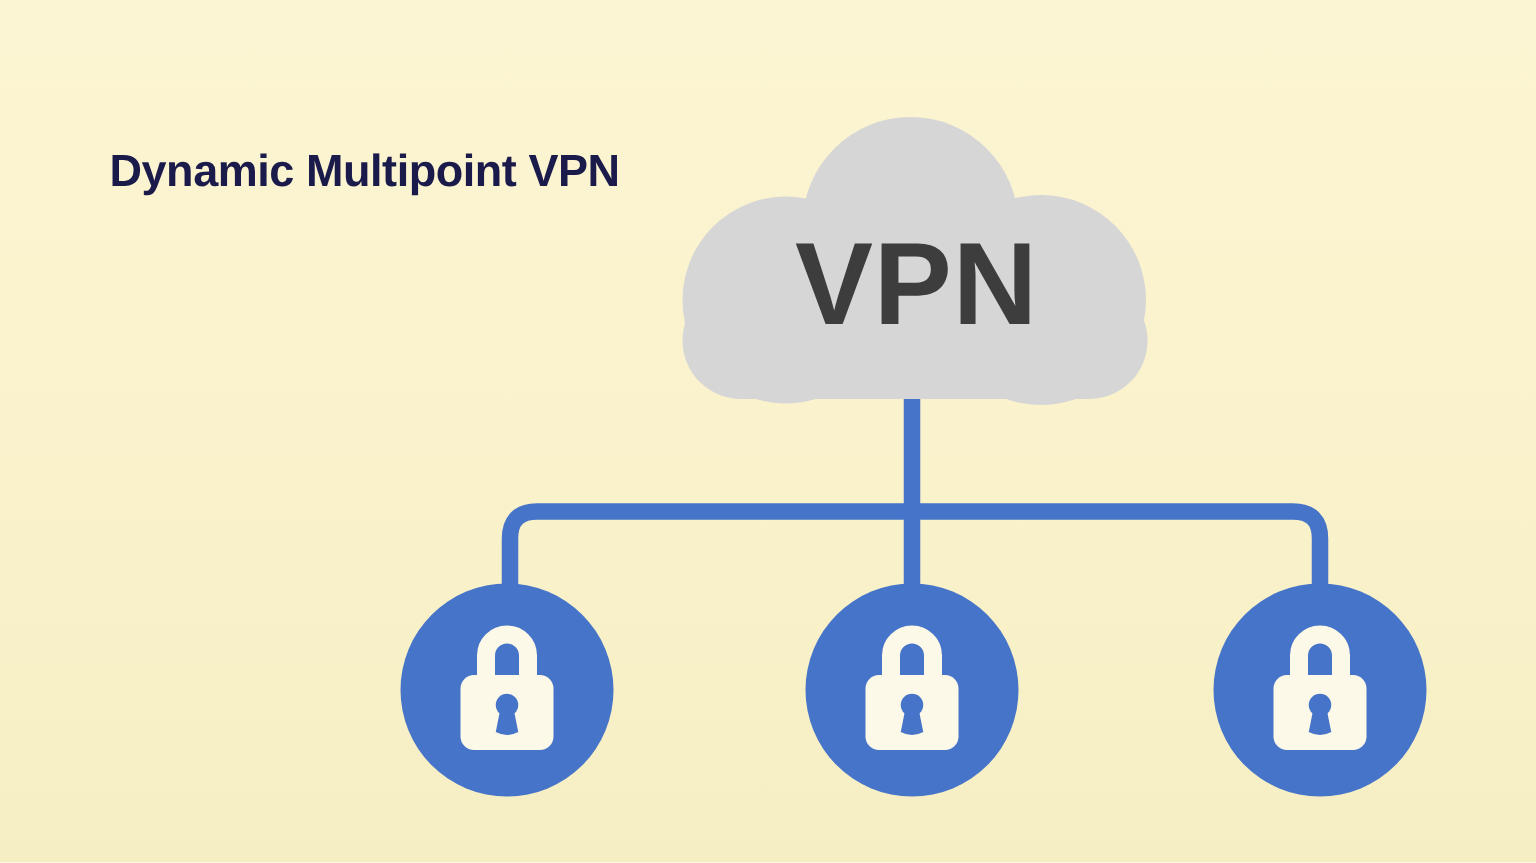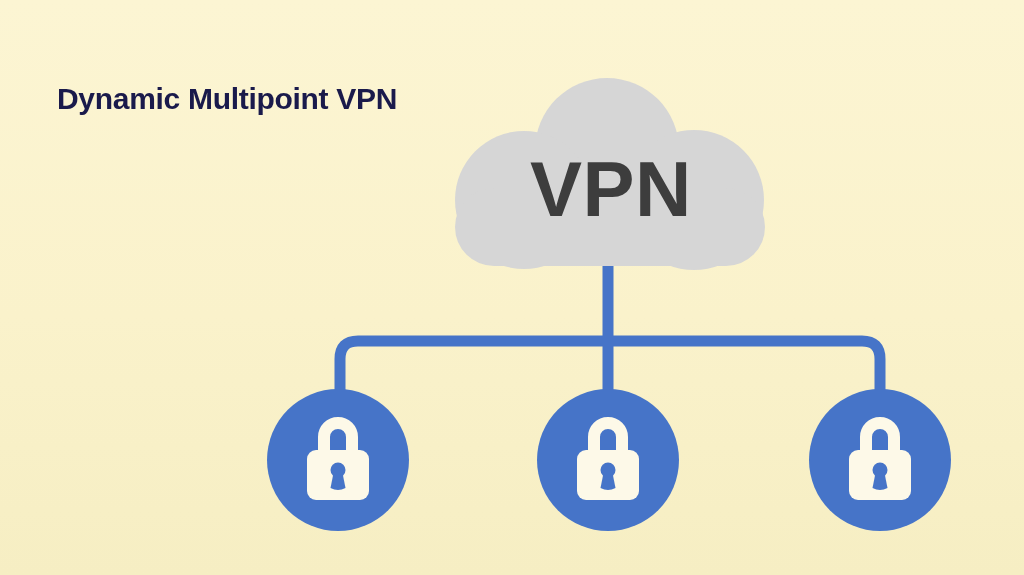--- a/index.html
+++ b/index.html
@@ -15,21 +15,21 @@
   .stage {
     position: relative;
     width: 1024px;
     height: 575px;
     background: linear-gradient(180deg, #FCF5D3 0%, #FAF2CB 55%, #F6EEC3 100%);
   }
   .title {
     position: absolute;
     left: 57px;
     top: 82px;
-    margin: 0;
+    margin: 16px;
     font-size: 30px;
     font-weight: 700;
     letter-spacing: -0.3px;
     color: #1A1A4B;
   }
   .diagram-svg {
     position: absolute;
     left: 0;
     top: 0;
     width: 1024px;

